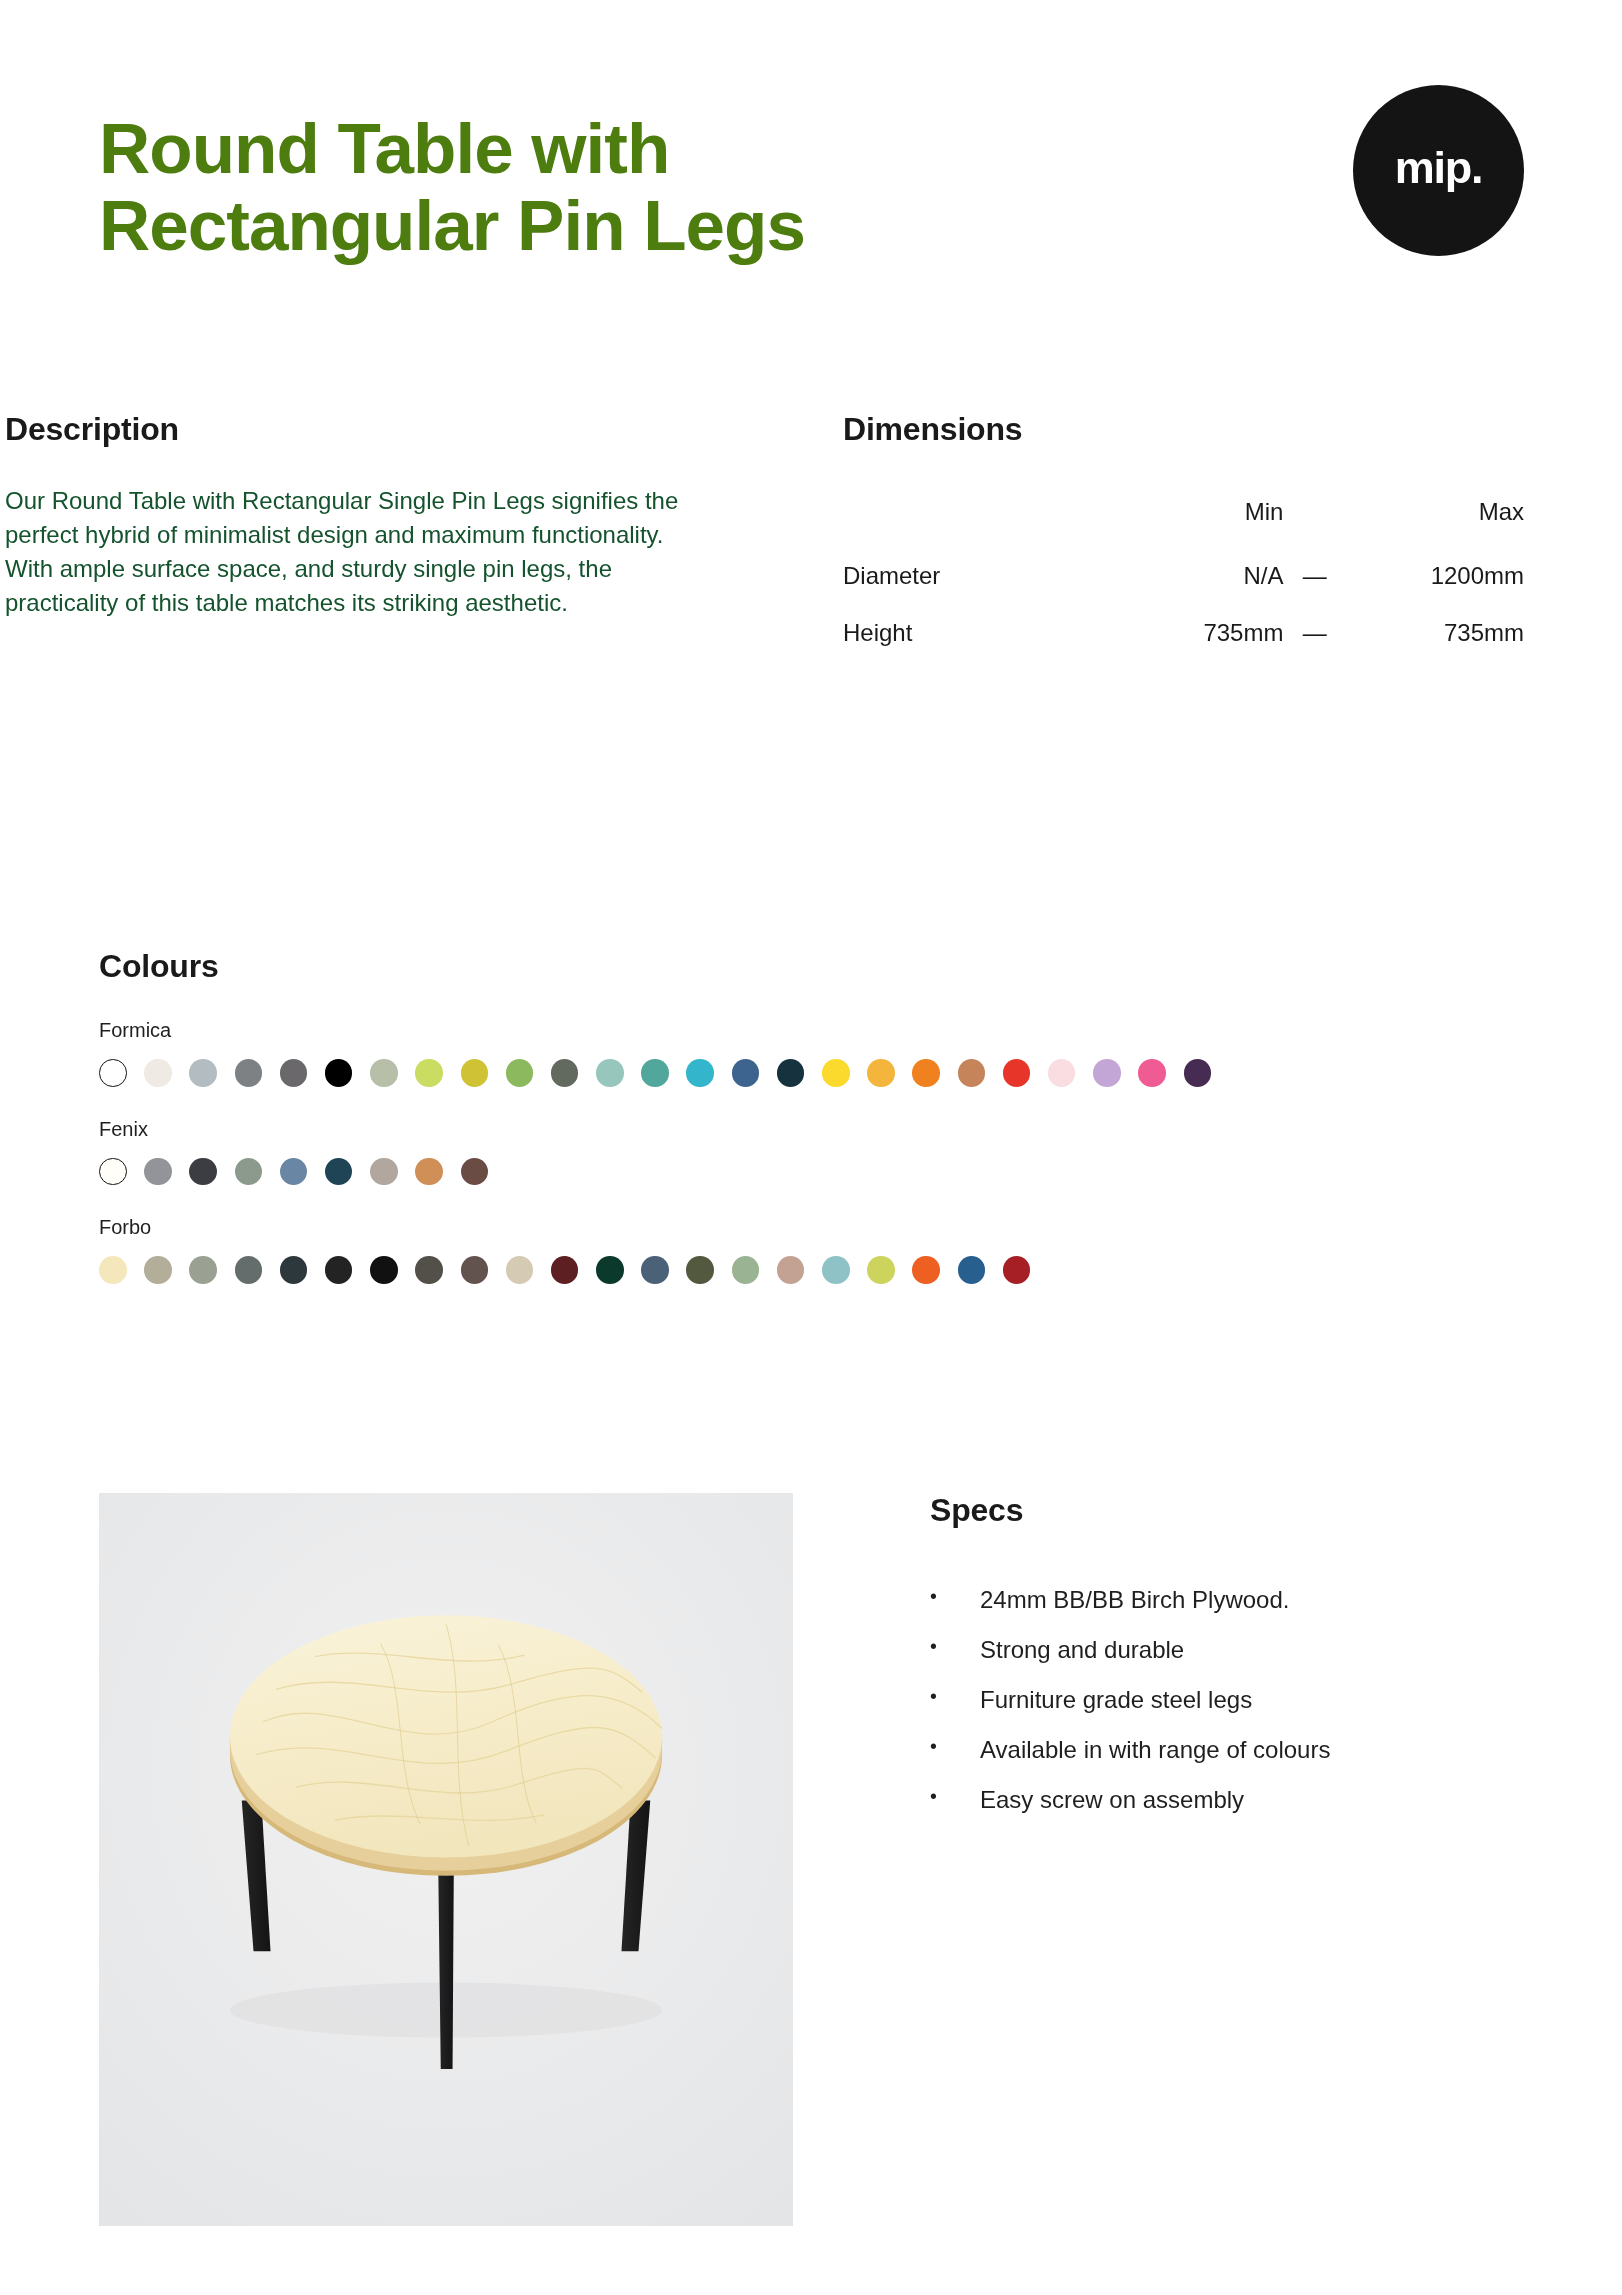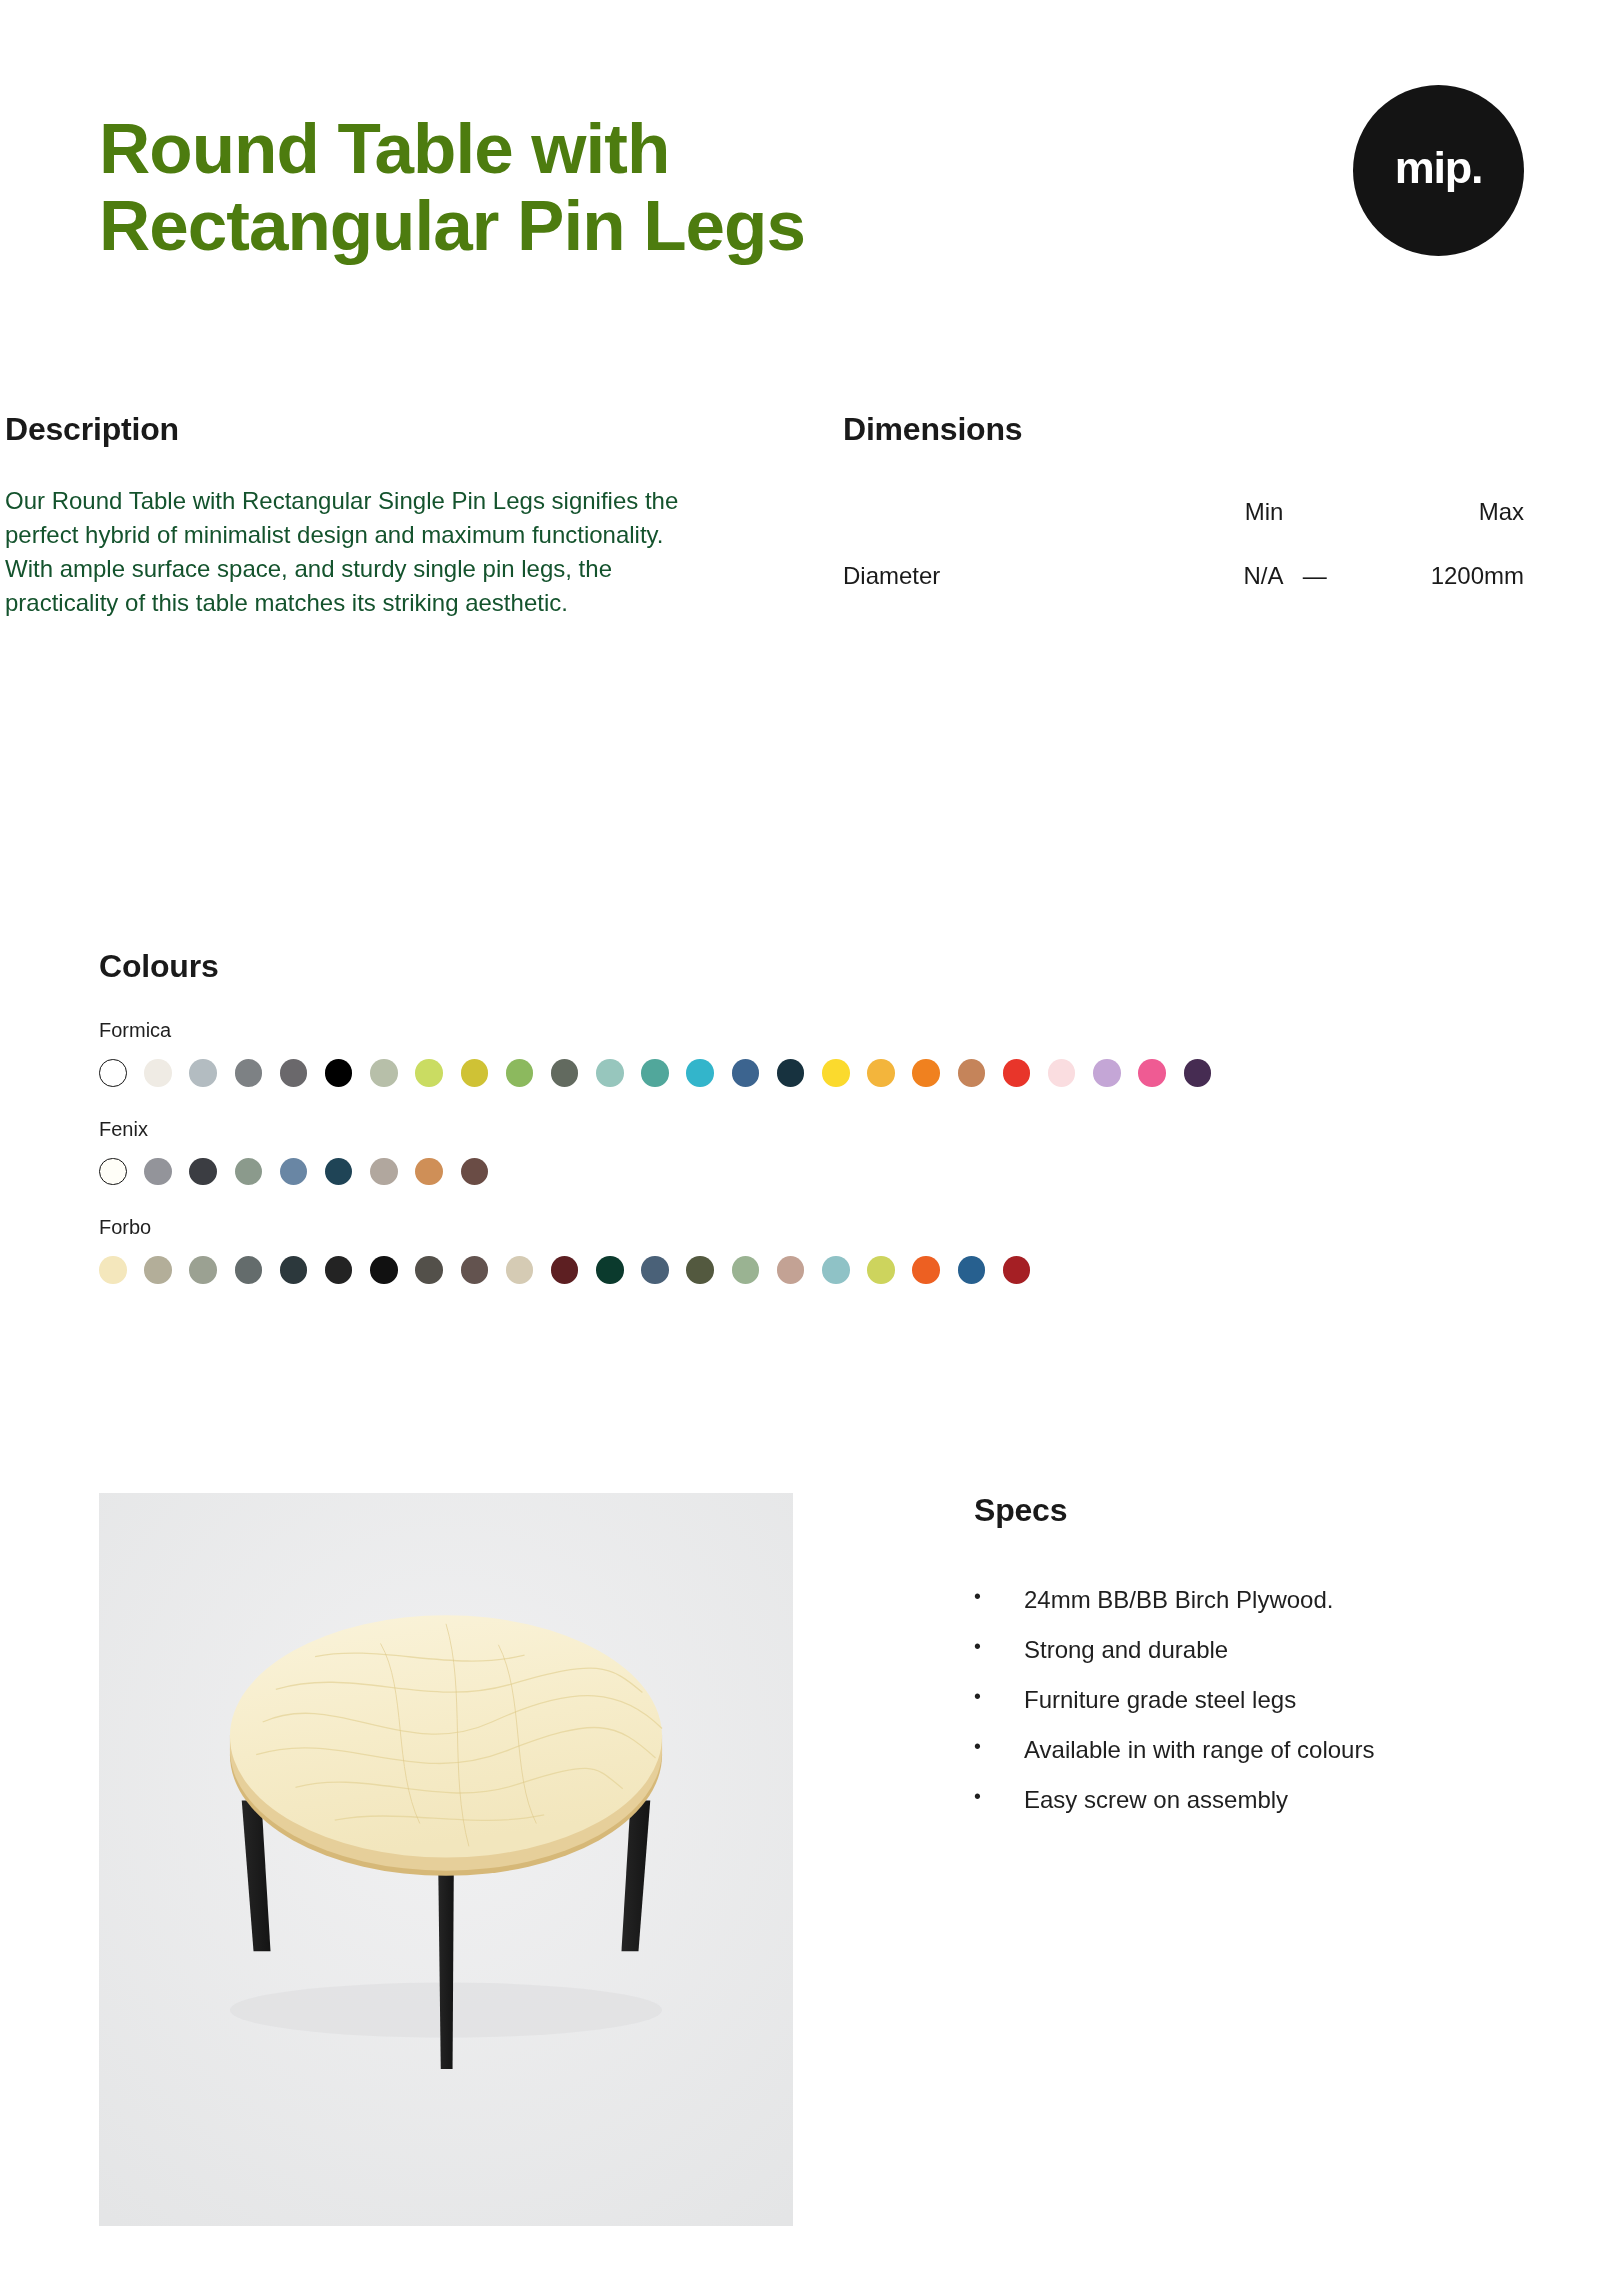--- a/index.html
+++ b/index.html
@@ -125,21 +125,20 @@
     flex:0 0 auto;
   }
   .swatch.outlined { border:1.6px solid #111111; }
 
   
   .bottom {
     position:absolute;
     left:99px; top:1493px;
     right:99px;
     display:flex;
-    gap:44px;
   }
   .photo {
     width:694px; height:733px;
     flex:0 0 auto;
     background:#eceded;
     position:relative;
     overflow:hidden;
   }
   .photo svg { display:block; width:100%; height:100%; }
 
@@ -197,20 +196,26 @@
             <th class="c-dash"></th>
             <th class="c-max">Max</th>
           </tr>
         </thead>
         <tbody>
           <tr>
             <td class="c-label">Diameter</td>
             <td class="c-min">N/A</td>
             <td class="c-dash">—</td>
             <td class="c-max">1200mm</td>
+          </tr>
+          <tr>
+            <td class="c-label">Height</td>
+            <td class="c-min">735mm</td>
+            <td class="c-dash">—</td>
+            <td class="c-max">735mm</td>
           </tr>
         </tbody>
       </table>
     </div>
   </div>
 
   <div class="colours">
     <h2 class="section">Colours</h2>
 
     <div class="swatch-group">

